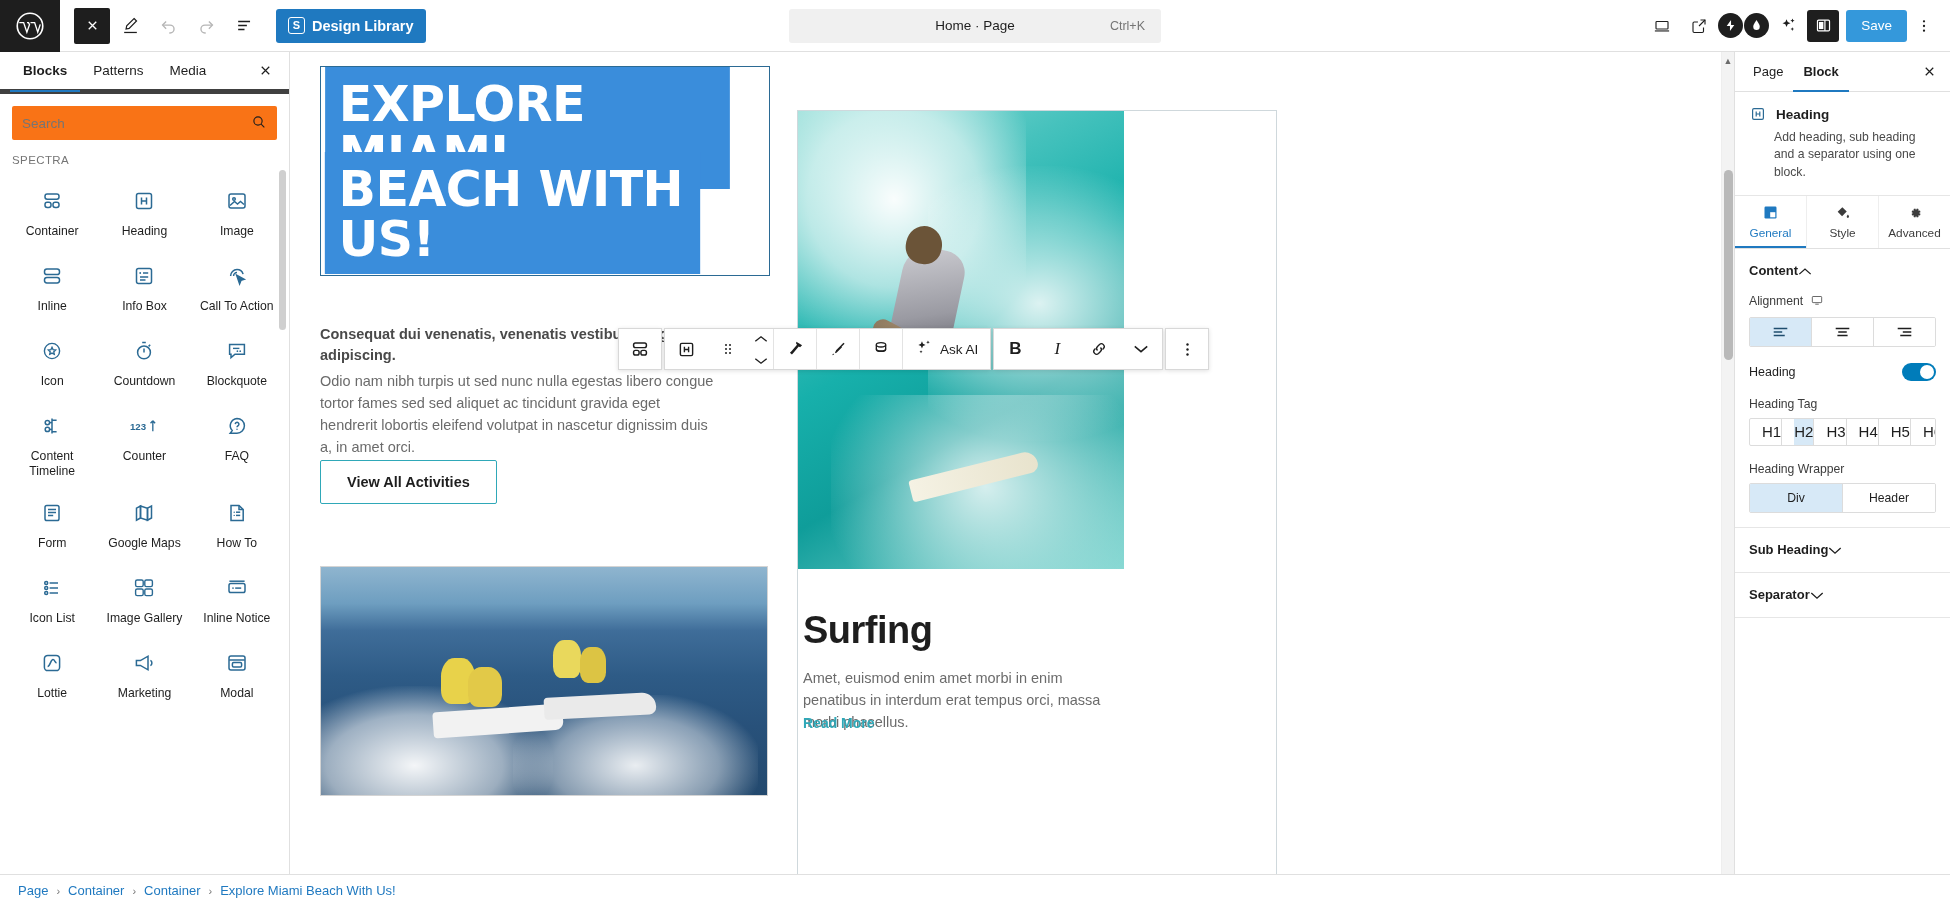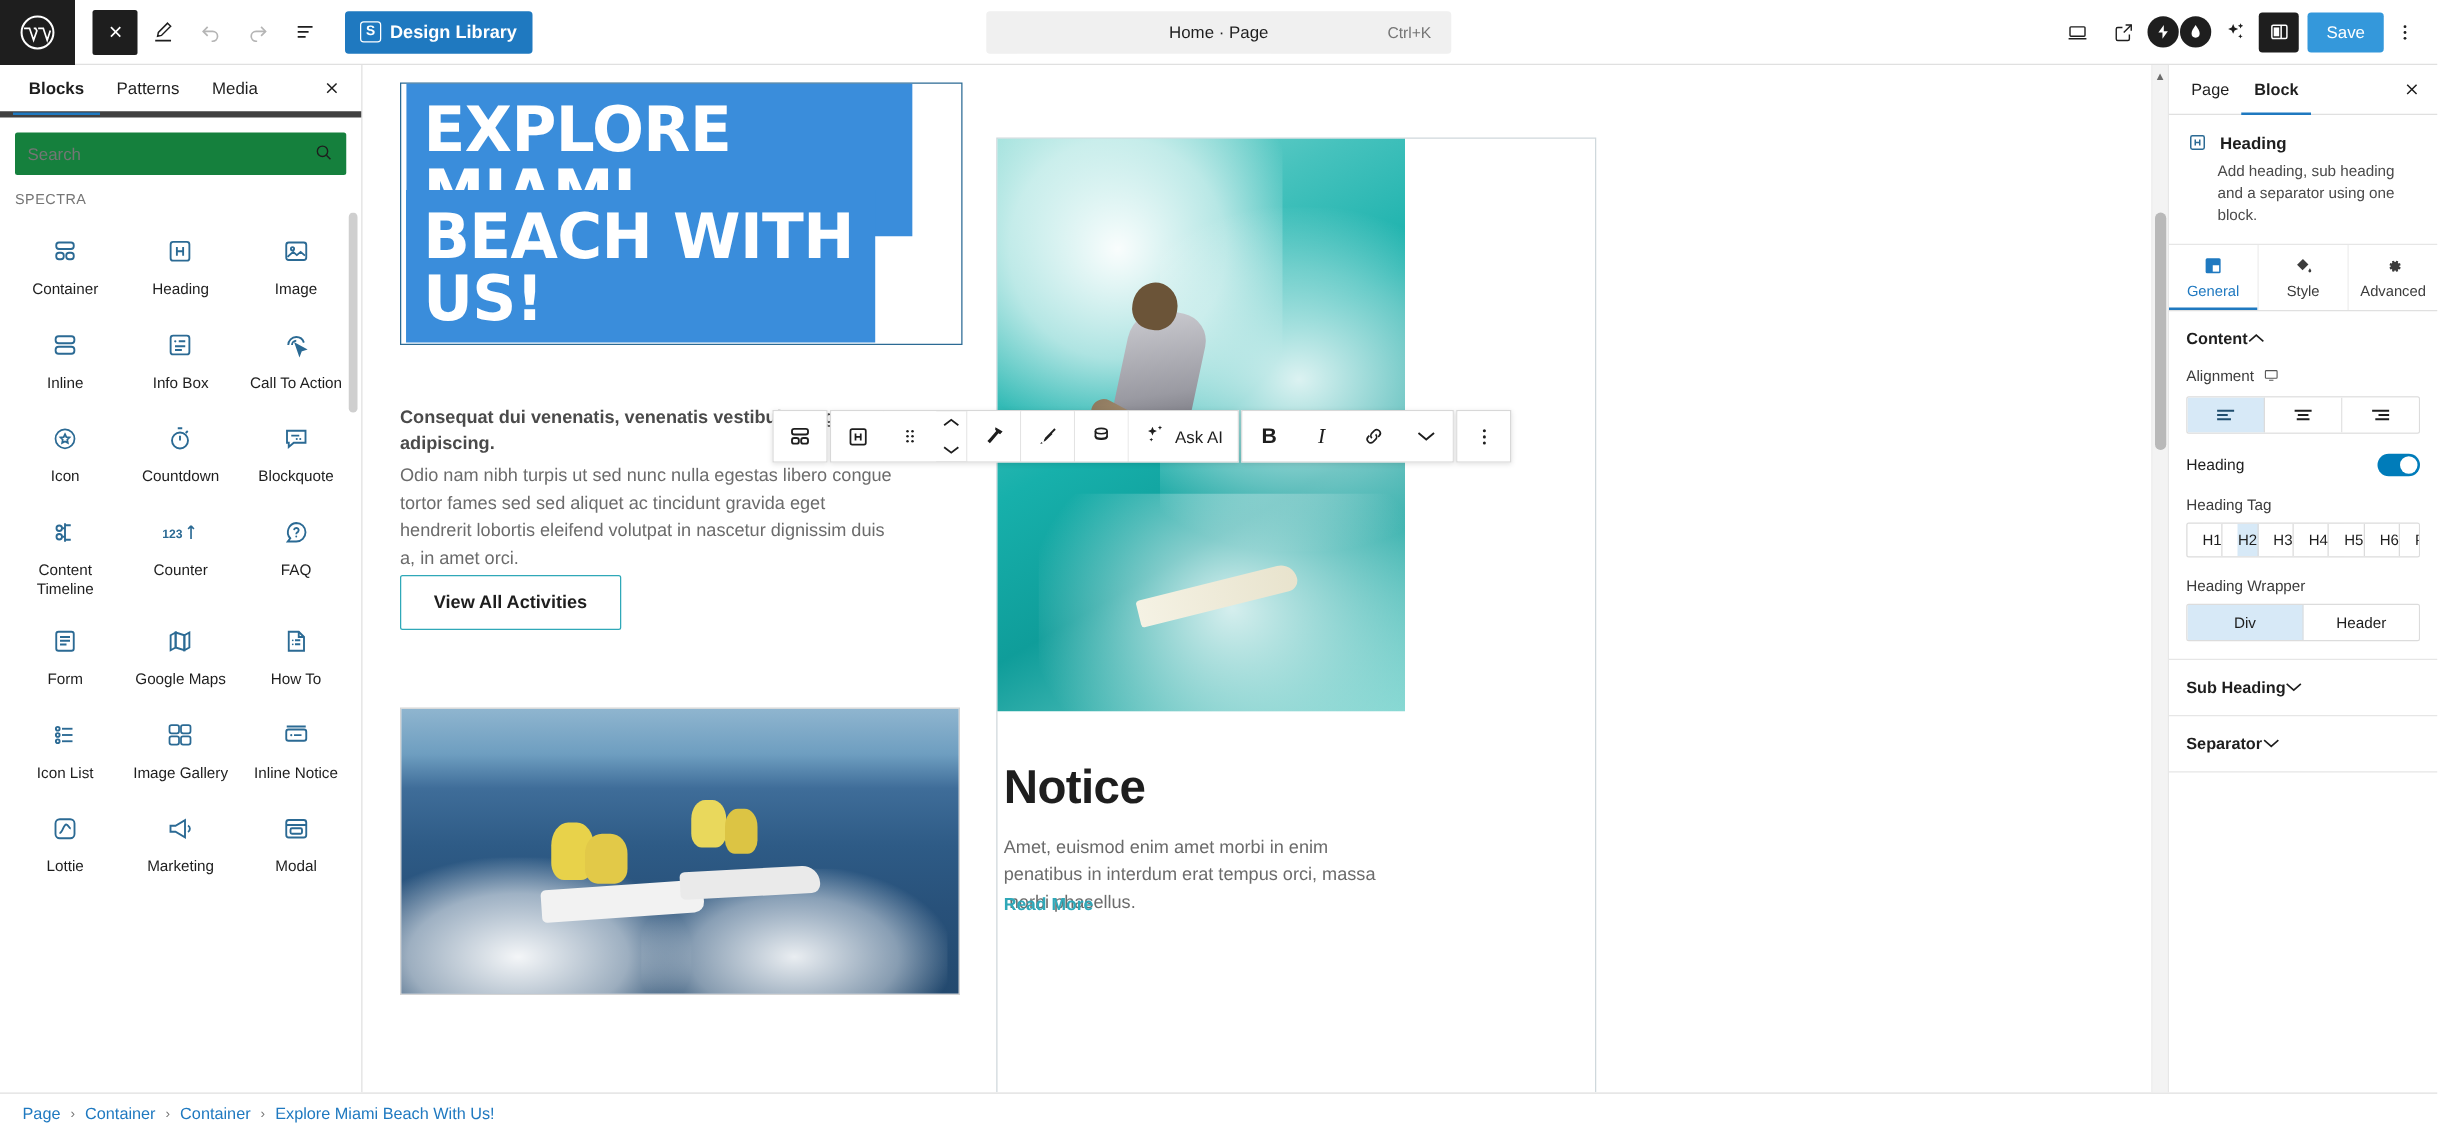--- a/index.html
+++ b/index.html
@@ -76,21 +76,21 @@
     padding:0 10px; position:relative;
   }
   .ins-tab {
     padding:0 13px; height:42px; line-height:42px; font-size:13.5px;
     color:#1e1e1e; cursor:pointer; position:relative;
   }
   .ins-tab.active { font-weight:600; box-shadow:inset 0 -2px 0 #1f79c0; }
   .ins-close { margin-left:auto; width:28px; height:28px; display:flex; align-items:center; justify-content:center; cursor:pointer; }
   .ins-search-wrap { padding:12px 12px 6px 12px; }
   .ins-search {
-    width:100%; height:34px; background:#15803d; border:none; border-radius:2px;
+    width:100%; height:34px; background:#f97316; border:none; border-radius:2px;
     padding:0 34px 0 10px; font-size:13.5px; color:#1e1e1e; font-family:inherit;
   }
   .ins-search::placeholder { color:#757575; }
   .ins-search-wrap { position:relative; }
   .ins-search-icon { position:absolute; right:22px; top:20px; color:#1e1e1e; }
   .ins-section-title {
     font-size:11.5px; letter-spacing:.4px; color:#757575; padding:8px 12px 4px 12px; text-transform:uppercase;
   }
   .ins-scroll { flex:1; overflow:hidden; position:relative; }
   .ins-grid { display:grid; grid-template-columns:repeat(3,1fr); gap:0px 0px; padding:4px 6px 0 6px; }
@@ -296,21 +296,21 @@
   .btn-group > div:last-child { border-right:none; }
   .btn-group > div.sel { background:#d7e9f7; }
   .toggle-row { display:flex; align-items:center; justify-content:space-between; margin-top:16px; }
   .toggle {
     width:34px; height:18px; border-radius:10px; background:#007cba; position:relative; cursor:pointer;
   }
   .toggle .knob { position:absolute; right:2px; top:2px; width:14px; height:14px; border-radius:50%; background:#fff; }
   .tag-group { display:flex; border:1px solid #dcdcdc; border-radius:2px; overflow:hidden; margin-top:2px; }
   .tag-group > div {
     flex:1; height:26px; display:flex; align-items:center; justify-content:center;
-    border-right:1px solid #dcdcdc; cursor:pointer; font-size:12px; color:#1e1e1e; background:#fff;margin-left:12px;
+    border-right:1px solid #dcdcdc; cursor:pointer; font-size:15px; color:#1e1e1e; background:#fff;margin-left:12px;
   }
   .tag-group > div:last-child { border-right:none; }
   .tag-group > div.sel { background:#d7e9f7; }
   .two-group { display:flex; border:1px solid #dcdcdc; border-radius:2px; overflow:hidden; margin-top:2px; }
   .two-group > div {
     flex:1; height:28px; display:flex; align-items:center; justify-content:center;
     border-right:1px solid #dcdcdc; cursor:pointer; font-size:12.2px; background:#fff;
   }
   .two-group > div:last-child { border-right:none; }
   .two-group > div.sel { background:#d7e9f7; }
@@ -726,21 +726,21 @@
           <div class="wave-shape"></div>
           <div class="surf-img" style="left:0;top:0;width:326px;height:458px;margin-left:-0px;">
             <div class="foam1"></div>
             <div class="foam2"></div>
             <div class="foam3"></div>
             <div class="board"></div>
             <div class="surfer-body"></div>
             <div class="surfer-head"></div>
             <div class="surfer-arm"></div>
           </div>
-          <div class="surf-title" style="left:5px;top:498px;">Notice</div>
+          <div class="surf-title" style="left:5px;top:498px;">Surfing</div>
           <div class="surf-body" style="left:5px;top:556px;width:324px;">Amet, euismod enim amet morbi in enim penatibus in interdum erat tempus orci, massa morbi phasellus.</div>
           <div class="surf-link" style="left:5px;top:604px;">Read More</div>
         </div>
 
         <div class="block-toolbar">
           <div class="bt-group">
             <div class="bt-btn">
               <svg width="22" height="22" viewBox="0 0 24 24" fill="none" stroke="currentColor" stroke-width="1.6">
                 <rect x="5" y="5.5" width="14" height="5" rx="2"></rect>
                 <rect x="5" y="13.5" width="6" height="5" rx="2"></rect>

